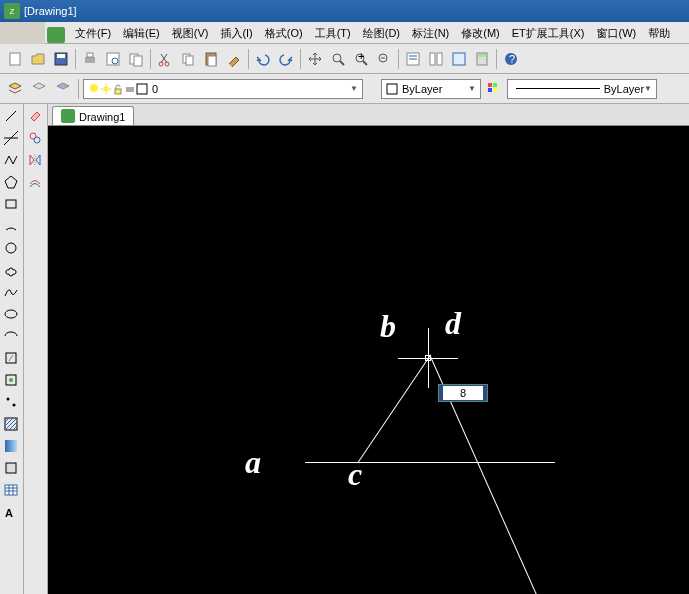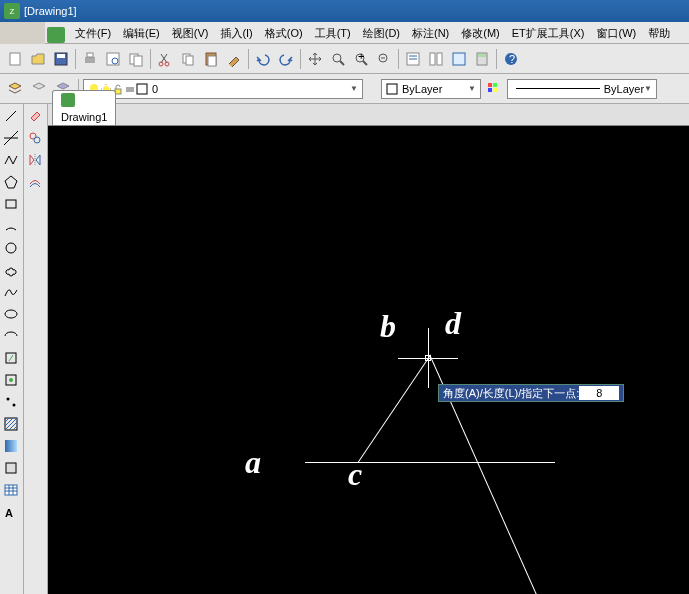--- a/index.html
+++ b/index.html
@@ -14,21 +14,21 @@
 .tbtn { width: 22px; height: 22px; border: 1px solid transparent; display: flex; align-items: center; justify-content: center; cursor: pointer; }
 .sep { width: 1px; height: 20px; background: #aaa; margin: 0 2px; }
 .combo { height: 20px; border: 1px solid #888; background: #fff; display: flex; align-items: center; padding: 0 4px; font-size: 11px; }
 .combo .arrow { margin-left: auto; font-size: 8px; color: #555; }
 .workspace { display: flex; height: calc(100% - 104px); }
 .left-tools { width: 24px; background: #e8e8e8; border-right: 1px solid #aaa; display: flex; flex-direction: column; padding: 2px 1px; gap: 2px; }
 .left-tools2 { width: 24px; background: #e8e8e8; border-right: 1px solid #aaa; display: flex; flex-direction: column; padding: 2px 1px; gap: 2px; }
 .ltbtn { width: 20px; height: 20px; display: flex; align-items: center; justify-content: center; cursor: pointer; }
 .canvas-area { flex: 1; display: flex; flex-direction: column; background: #fff; }
 .tabs { height: 22px; background: #e0e0e0; display: flex; align-items: flex-end; padding: 0 4px; gap: 2px; border-bottom: 1px solid #888; }
-.tab { background: #fff; border: 1px solid #888; border-bottom: none; padding: 2px 8px; display: flex; align-items: flex-start; gap: 4px; font-size: 11px; border-radius: 3px 3px 0 0; flex-direction: column; }
+.tab { background: #fff; border: 1px solid #888; border-bottom: none; padding: 2px 8px; display: flex; align-items: flex-end; gap: 4px; font-size: 11px; border-radius: 3px 3px 0 0; }
 .tab-icon { width: 14px; height: 14px; background: #4a9e4a; border-radius: 2px; }
 .canvas { flex: 1; background: #000; position: relative; overflow: hidden; }
 .label-hand { position: absolute; color: #fff; font-family: "Comic Sans MS", cursive; font-size: 32px; font-weight: bold; font-style: italic; }
 .geom-line { position: absolute; background: #fff; height: 1px; transform-origin: left center; }
 .crosshair { position: absolute; pointer-events: none; }
 .crosshair .h { position: absolute; width: 60px; height: 1px; background: #fff; left: -30px; }
 .crosshair .v { position: absolute; width: 1px; height: 60px; background: #fff; top: -30px; }
 .crosshair .b { position: absolute; width: 6px; height: 6px; border: 1px solid #fff; left: -3px; top: -3px; }
 .cmd-prompt { position: absolute; background: #2a4a8a; color: #fff; border: 1px solid #587; padding: 1px 4px; display: flex; align-items: center; font-size: 11px; height: 18px; }
 .cmd-prompt input { background: #fff; color: #000; border: none; width: 40px; height: 14px; font-size: 11px; margin-left: 0; padding: 0 17px; }
@@ -425,18 +425,17 @@
       <span class="label-hand" style="left:300px; top:330px">c</span>
       <span class="label-hand" style="left:397px; top:179px">d</span>
 
       <div class="crosshair" style="left:380px; top:232px">
         <div class="h"></div>
           <div class="v"></div>
           <div class="b"></div>
       </div>
 
       <div class="cmd-prompt" style="left:390px; top:258px">
-        <span>角度(A)/长度(L)/指定下一点:</span>
         <input type="text" value="80" style="">
       </div>
     </div>
   </div>
 </div>
 
 </body></html>

